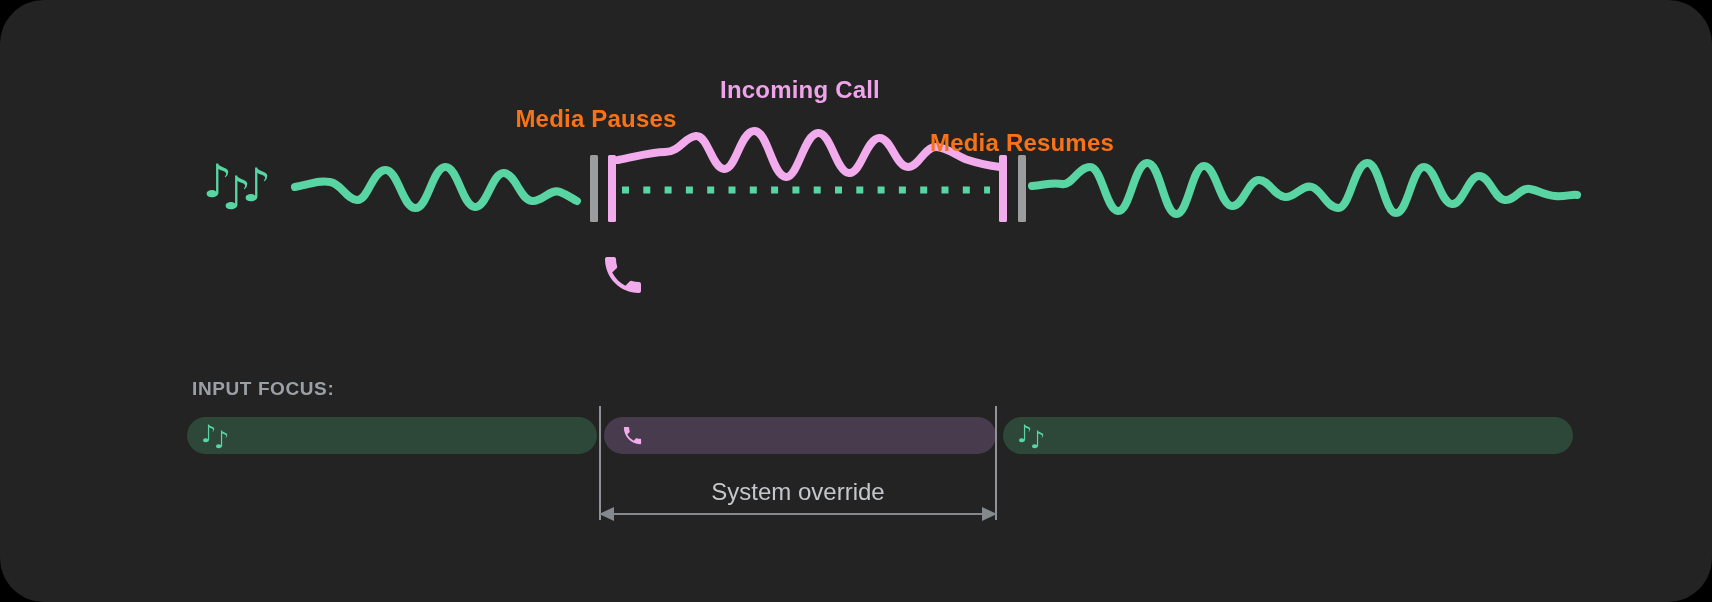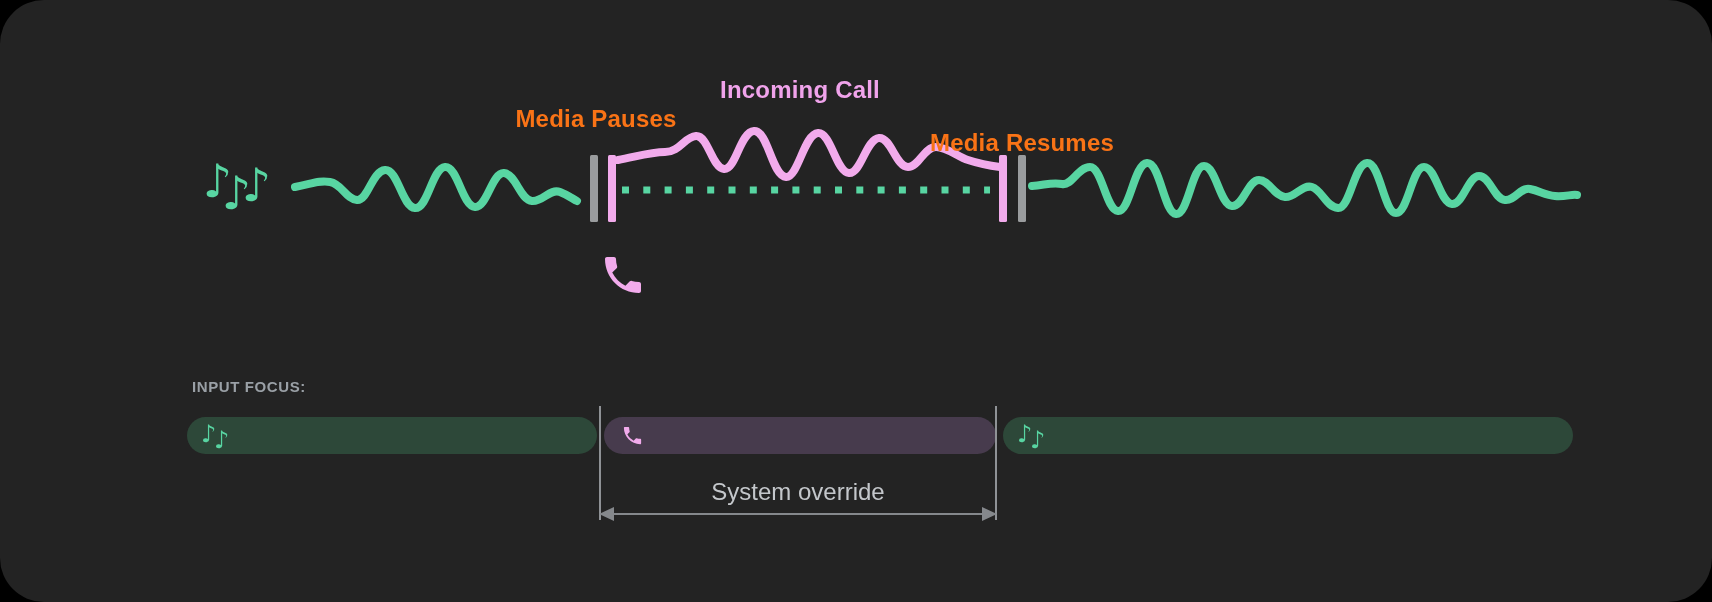--- a/index.html
+++ b/index.html
@@ -22,21 +22,21 @@
 
   .note { color: #58D5A2; font-family: "DejaVu Sans", sans-serif;
           line-height: 1; position: absolute; }
 
   .big-note { font-size: 46px; }
 
   .phone-top { position: absolute; left: 599px; top: 251px; width: 48px; height: 48px; }
 
   .input-focus-heading {
     position: absolute; left: 192px; top: 378px;
-    font-size: 15px; font-weight: 700; color: #9AA0A6; letter-spacing: 0.6px;
+    font-size: 19px; font-weight: 700; color: #9AA0A6; letter-spacing: 0.6px;
   }
 
   .bar { position: absolute; top: 417px; height: 37px; border-radius: 18.5px; }
   .bar.media { background: #2D4839; }
   .bar.call  { background: #473B4D; }
   .bar .note { font-size: 24px; }
   .bar .phone-sm { position: absolute; left: 17px; top: 7px; width: 23px; height: 23px; }
 
   .boundary-line {
     position: absolute; top: 406px; height: 114px; width: 2px; background: #8F9296;

